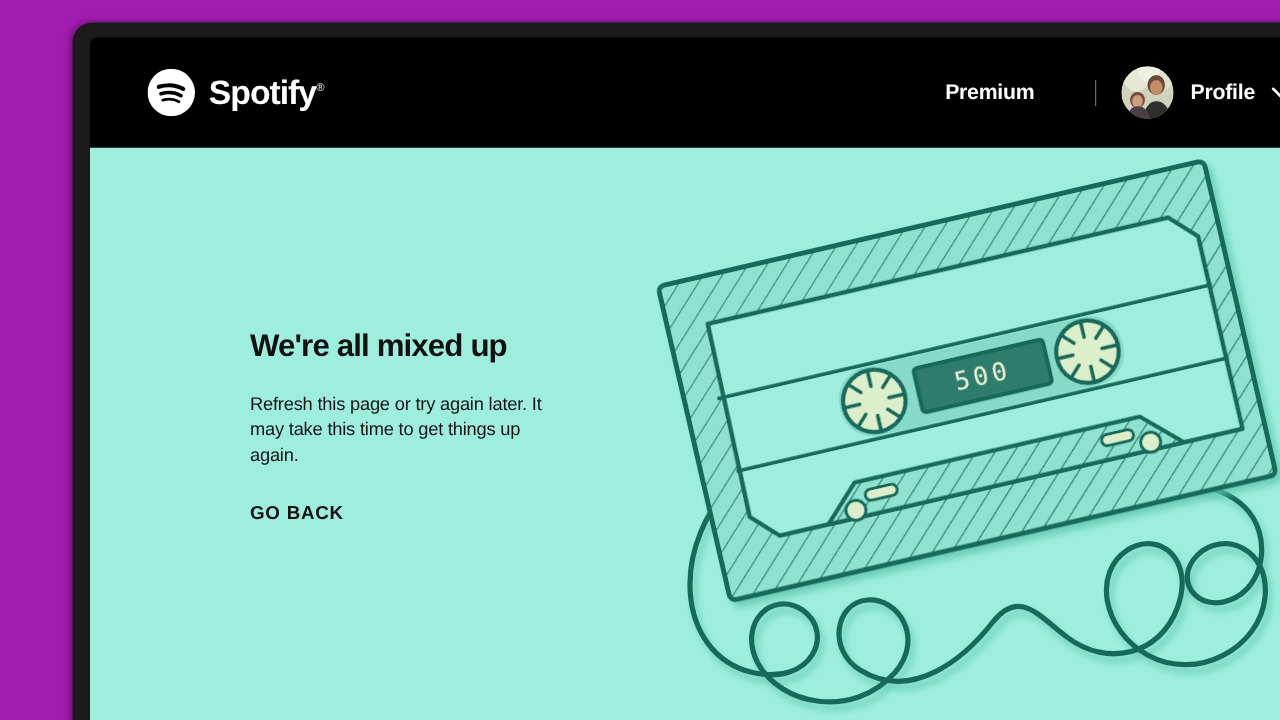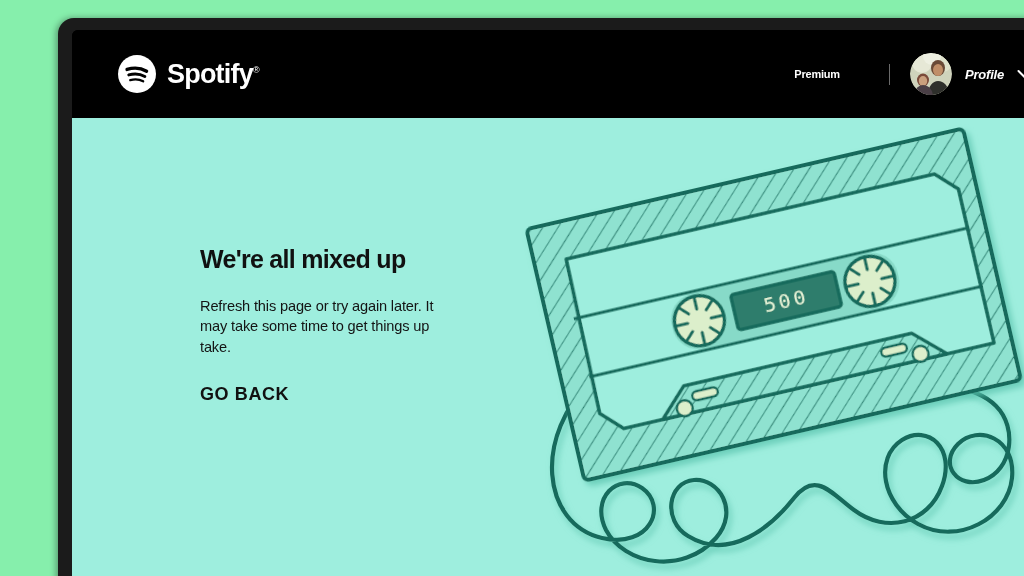--- a/index.html
+++ b/index.html
@@ -8,21 +8,21 @@
     width: 1024px;
     height: 576px;
     overflow: hidden;
     font-family: "Liberation Sans", sans-serif;
   }
 
   #stage {
     position: relative;
     width: 1024px;
     height: 576px;
-    background: #86efac;
+    background: #a21caf;
   }
 
   
   #laptop {
     position: absolute;
     left: 58px;
     top: 18px;
     width: 1000px;
     height: 580px;
     background: #1b1b1b;
@@ -75,21 +75,21 @@
 
   #navlinks {
     margin-left: auto;
     margin-right: 18px;
     display: flex;
     align-items: center;
     gap: 0;
   }
   .navlink {
     color: #fff;
-    font-size: 11px;
+    font-size: 17px;
     font-weight: bold;
     letter-spacing: -0.2px;
     padding: 6px 29px;
     white-space: nowrap;
     cursor: pointer;
   }
   .navsep {
     width: 1px;
     height: 21px;
     background: #6a6a6a;
@@ -105,24 +105,23 @@
   #avatar {
     width: 42px; height: 42px;
     border-radius: 50%;
     overflow: hidden;
     display: block;
     background: #2b2b26;
     flex: none;
   }
   #profile .plabel {
     color: #fff;
-    font-size: 13px;
+    font-size: 17px;
     font-weight: bold;
     letter-spacing: -0.2px;
-    font-style: italic;
   }
   #chev { display:block; width: 17px; height: 11px; }
 
   
   #page {
     position: relative;
     height: 480px;
     background: #9eeede;
     overflow: hidden;
   }
@@ -133,34 +132,35 @@
     top: 128px;
     width: 268px;
     z-index: 3;
   }
   #headline {
     color: #111;
     font-size: 25px;
     font-weight: bold;
     letter-spacing: -0.7px;
     line-height: 1.1;
+    margin-top: 18px;
   }
   #bodytext {
     margin-top: 22px;
     color: #141414;
     font-size: 14.6px;
     line-height: 1.42;
     letter-spacing: -0.15px;
     width: 256px;
   }
   #goback {
     display: inline-block;
     margin-top: 26px;
     color: #111;
-    font-size: 18px;
+    font-size: 15px;
     font-weight: bold;
     letter-spacing: 0.6px;
     text-decoration: none;
     cursor: pointer;
   }
 
   #art {
     position: absolute;
     left: 400px;
     top: -12px;
@@ -220,21 +220,21 @@
               <path d="M1.5 2 L8.5 9 L15.5 2" stroke="#fff" stroke-width="2" fill="none" stroke-linecap="round" stroke-linejoin="round"></path>
             </svg>
           </span>
         </div>
       </div>
 
       <div id="page">
 
         <div id="copy">
           <h1 id="headline">We're all mixed up</h1>
-          <p id="bodytext">Refresh this page or try again later. It may take some time to get things up take.</p>
+          <p id="bodytext">Refresh this page or try again later. It may take this time to get things up again.</p>
           <a id="goback">GO BACK</a>
         </div>
 
         <div id="art">
           <svg viewBox="0 0 600 500">
             <defs>
               <pattern id="hatch" width="13" height="13" patternUnits="userSpaceOnUse" patternTransform="rotate(45)">
                 <rect width="13" height="13" fill="#8fe2d0"></rect>
                 <line x1="0" y1="0" x2="0" y2="13" stroke="#146b5c" stroke-width="1.6"></line>
               </pattern>

